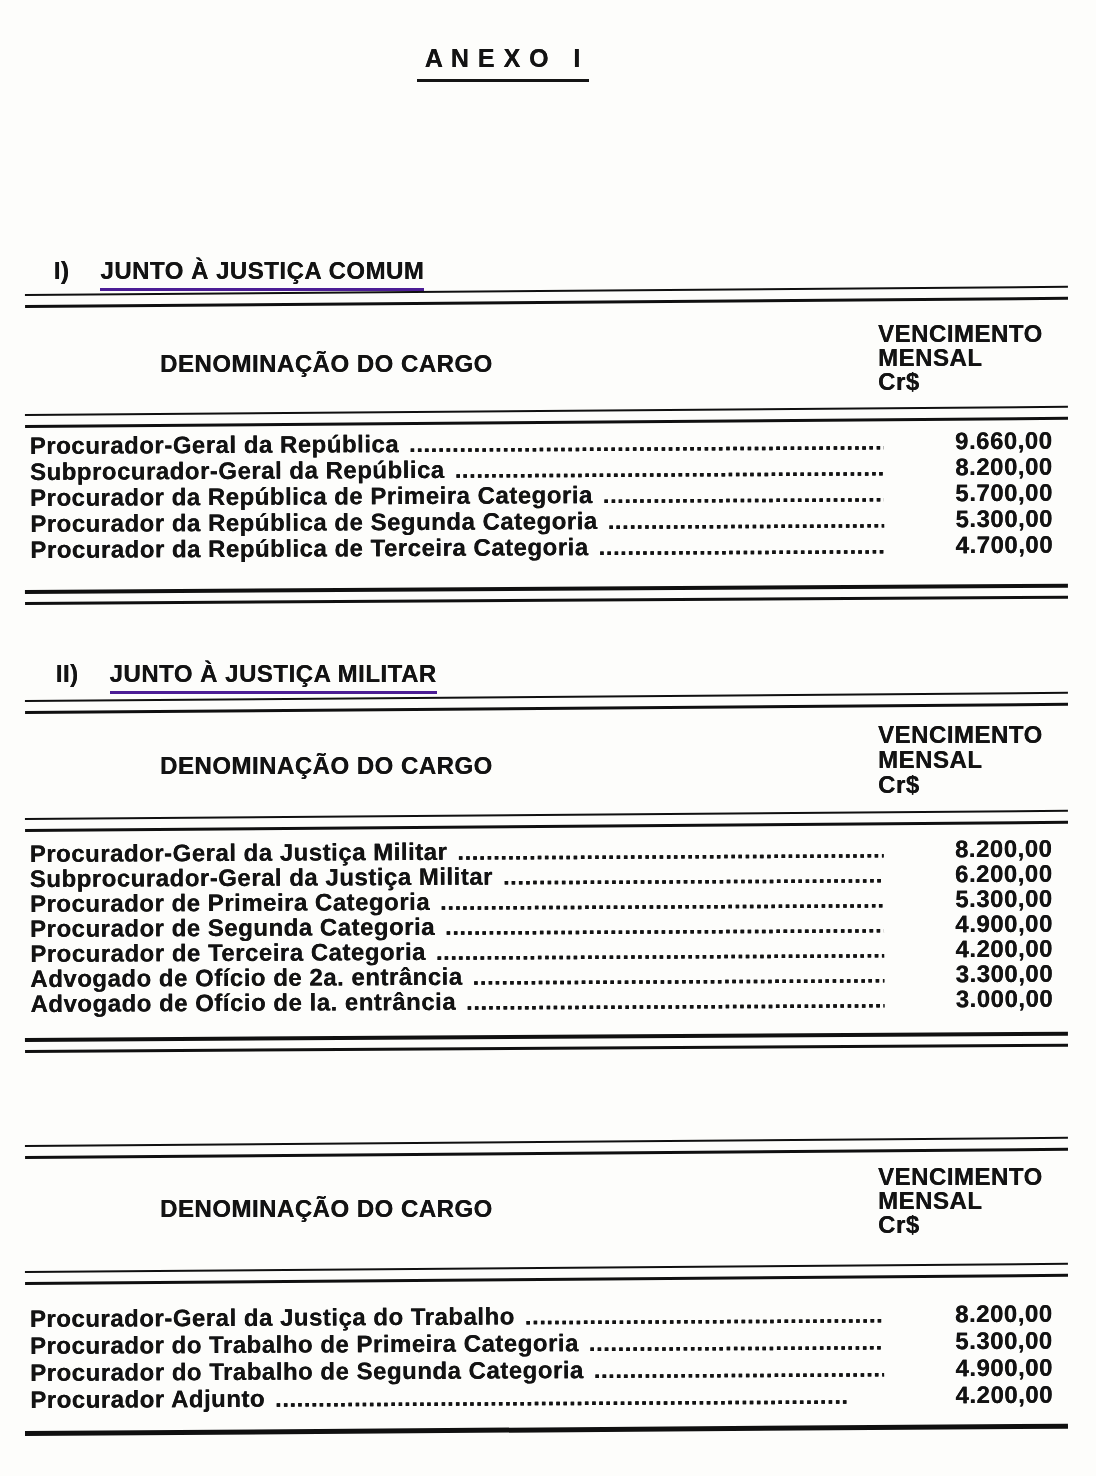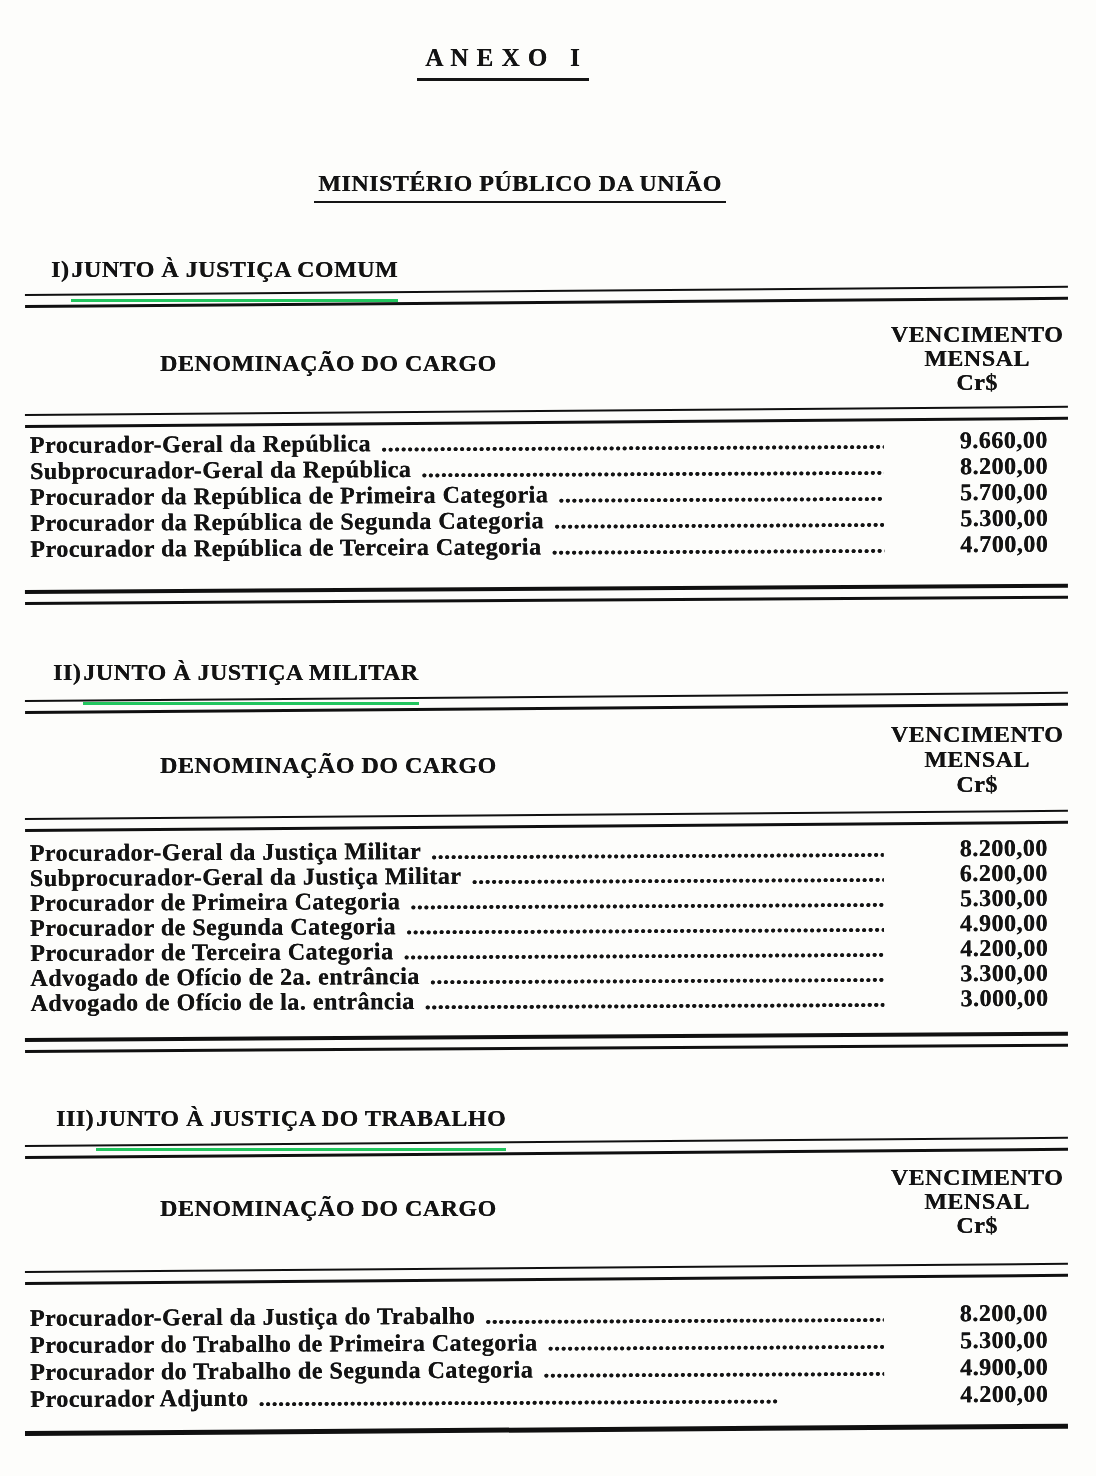--- a/index.html
+++ b/index.html
@@ -1,60 +1,60 @@
 <!DOCTYPE html>
 <html><head>
 <meta charset="utf-8">
 <style>
   html,body { margin:0; padding:0; background:#ffffff; }
   .doc {
     position:relative;
     width:1096px; height:1476px;
     background:#fdfdfb;
     color:#131313;
-    font-family:Liberation Serif, serif;
+    font-family:Liberation Sans, sans-serif;
     font-weight:700;
     font-size:24px;
     letter-spacing:0.5px;
     overflow:hidden;
     text-shadow:0.3px 0 0 currentColor;
   }
 
   
   .title { position:absolute; top:44px; left:0; width:100%; text-align:center; font-size:25px; }
   .title .u { display:inline-block; transform:translateX(-45px); border-bottom:3px solid #151515; padding:0 8px 6px 8px; letter-spacing:1px; white-space:pre; }
 
   .law { position:absolute; top:105px; left:64px; white-space:pre; }
 
   .org { position:absolute; top:170px; left:0; width:100%; text-align:center; }
   .org .u { display:inline-block; transform:translateX(-28px); border-bottom:2px solid #151515; padding:0 4px 4px 4px; white-space:pre; }
 
   .section { position:absolute; white-space:pre; }
   .section .num { display:inline-block; }
-  .section .lbl { display:inline-block; margin-left:2px; border-bottom:3px solid #22c55e; padding-bottom:16px; }
+  .section .lbl { display:inline-block; margin-left:31px; border-bottom:3px solid #4c1d95; padding-bottom:3px; }
   #sec1 { top:229px; left:25px; }
   #sec2 { top:632px; left:27px;text-align:center; }
   #sec3 { top:1078px; left:30px; }
 
   
   .table { position:absolute; left:25px; width:1043px; }
   #t1 { top:292px; height:322px; }
   #t2 { top:698px; height:352px; }
   #t3 { top:1143px; height:300px; }
 
   .rule { position:absolute; left:0; right:0; transform-origin:left center; }
   .rule.double { height:9px; border-top:2px solid #101010; border-bottom:3px solid #101010; transform:rotate(-0.45deg); }
   .rule.heavy  { height:8px; border-top:4px solid #101010; border-bottom:3px solid #101010; transform:rotate(-0.35deg); }
   .rule.single { height:5px; background:#101010; transform:rotate(-0.4deg); }
 
   #t1 .r-top { top:2px; }   #t1 .r-mid { top:122px; } #t1 .r-end { top:298px; }
   #t2 .r-top { top:2px; }   #t2 .r-mid { top:120px; } #t2 .r-end { top:340px; }
   #t3 .r-top { top:2px; }   #t3 .r-mid { top:128px; } #t3 .r-end { top:288px; }
 
-  .venc { position:absolute; right:0; width:182px; text-align:center; }
+  .venc { position:absolute; right:8px; width:182px; }
   .venc div { white-space:pre; }
   #t1 .venc { top:30px; line-height:24px; }
   #t2 .venc { top:24px; line-height:25px; }
   #t3 .venc { top:22px; line-height:24px; }
 
   .cargo-h { position:absolute; left:135px; white-space:pre;text-align:center; }
   #t1 .cargo-h { top:58px; }
   #t2 .cargo-h { top:54px; }
   #t3 .cargo-h { top:52px; }
 
@@ -75,23 +75,20 @@
 </head>
 <body>
 
 <div class="doc">
 
   <div class="title">
     <span class="u">A N E X O   I</span>
   </div>
 
 
-  <div class="org">
-    <span class="u">MINISTÉRIO PÚBLICO DA UNIÃO</span>
-  </div>
 
   <div class="section" id="sec1">
     <span class="num">I)</span><span class="lbl">JUNTO À JUSTIÇA COMUM</span>
   </div>
 
   <div class="table" id="t1">
     <div class="rule double r-top"></div>
     <div class="venc">
       <div>VENCIMENTO</div>
       <div>MENSAL</div>
@@ -175,23 +172,20 @@
       </div>
       <div class="row">
         <span class="cargo">Advogado de Ofício de la. entrância</span>
         <span class="dots"></span>
         <span class="valor">3.000,00</span>
       </div>
     </div>
     <div class="rule heavy r-end"></div>
   </div>
 
-  <div class="section" id="sec3">
-    <span class="num">III)</span><span class="lbl">JUNTO À JUSTIÇA DO TRABALHO</span>
-  </div>
 
   <div class="table" id="t3">
     <div class="rule double r-top"></div>
     <div class="venc">
       <div>VENCIMENTO</div>
       <div>MENSAL</div>
       <div>Cr$</div>
     </div>
     <div class="cargo-h">DENOMINAÇÃO DO CARGO</div>
     <div class="rule double r-mid"></div>

